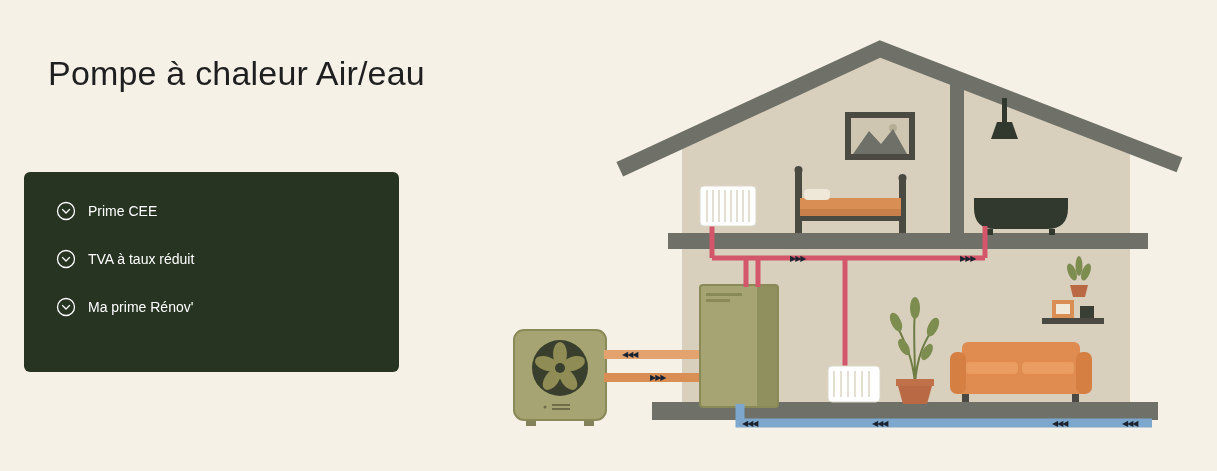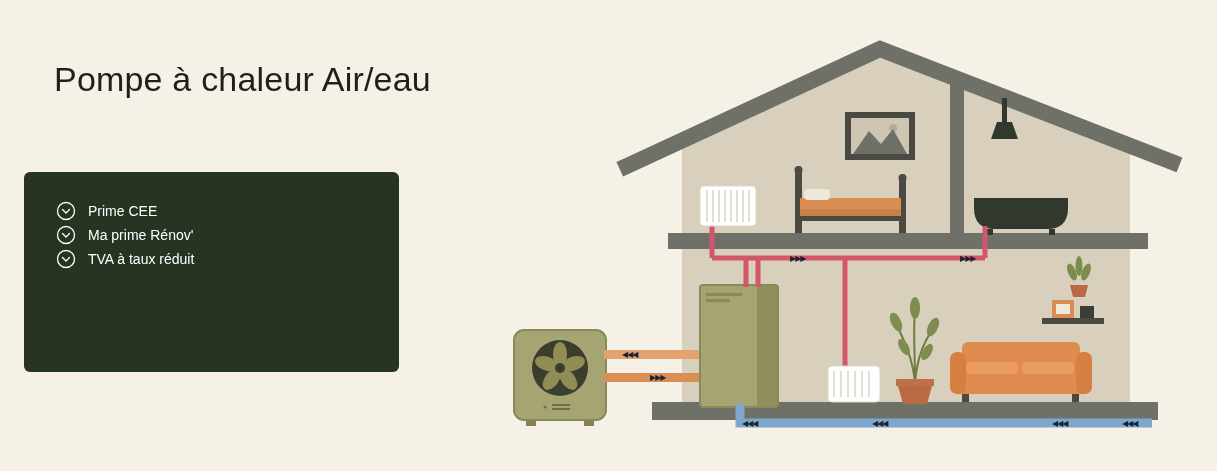--- a/index.html
+++ b/index.html
@@ -3,29 +3,29 @@
 <meta charset="utf-8">
 <style>
   html,body { margin:0; padding:0; }
   body {
     width:1217px; height:471px;
     position:relative; overflow:hidden;
     background:#f6f1e6;
     font-family:"Liberation Sans", sans-serif;
   }
   .page-title {
-    position:absolute; left:36px; top:42px; margin:18px;
+    position:absolute; left:36px; top:42px; margin:12px;
     font-size:34px; font-weight:500; color:#1f1f1f; letter-spacing:0.2px;
   }
   .benefits-panel {
     position:absolute; left:24px; top:172px;
     width:375px; height:200px; box-sizing:border-box;
     background:#263421; border-radius:6px;
     padding:28px 20px 0 32px;
-    display:flex; flex-direction:column; gap:2px;
+    display:flex; flex-direction:column; gap:26px;
   }
   .panel-item {
     display:flex; align-items:center; gap:12px;
     height:22px; color:#ffffff; font-size:14px; cursor:pointer;
   }
   .panel-item .chev { width:20px; height:20px; flex:0 0 20px; }
   .panel-item .chev svg { display:block; }
   .illustration {
     position:absolute; left:500px; top:20px; width:717px; height:451px;
   }
@@ -46,30 +46,30 @@
     </span>
     <span class="panel-label">Prime CEE</span>
   </div>
   <div class="panel-item">
     <span class="chev">
       <svg width="20" height="20" viewBox="0 0 20 20">
           <circle cx="10" cy="10" r="8.5" fill="none" stroke="#ffffff" stroke-width="1.3"></circle>
           <polyline points="6.5,8.5 10,12 13.5,8.5" fill="none" stroke="#ffffff" stroke-width="1.3" stroke-linecap="round" stroke-linejoin="round"></polyline>
         </svg>
     </span>
-    <span class="panel-label">Ma prime Rénov'</span>
+    <span class="panel-label">TVA à taux réduit</span>
   </div>
   <div class="panel-item">
     <span class="chev">
       <svg width="20" height="20" viewBox="0 0 20 20">
           <circle cx="10" cy="10" r="8.5" fill="none" stroke="#ffffff" stroke-width="1.3"></circle>
           <polyline points="6.5,8.5 10,12 13.5,8.5" fill="none" stroke="#ffffff" stroke-width="1.3" stroke-linecap="round" stroke-linejoin="round"></polyline>
         </svg>
     </span>
-    <span class="panel-label">TVA à taux réduit</span>
+    <span class="panel-label">Ma prime Rénov'</span>
   </div>
 </section>
 
 <div class="illustration">
   <svg viewBox="500 20 717 451" width="717" height="451" xmlns="http://www.w3.org/2000/svg">
 
     <polygon points="682,140 880,50 1130,146 1130,410 682,410" fill="#d9cfbd"></polygon>
 
     <path d="M627 166 L880 49 L1172 162" fill="none" stroke="#6f7168" stroke-width="16" stroke-linecap="square" stroke-linejoin="miter"></path>
 

